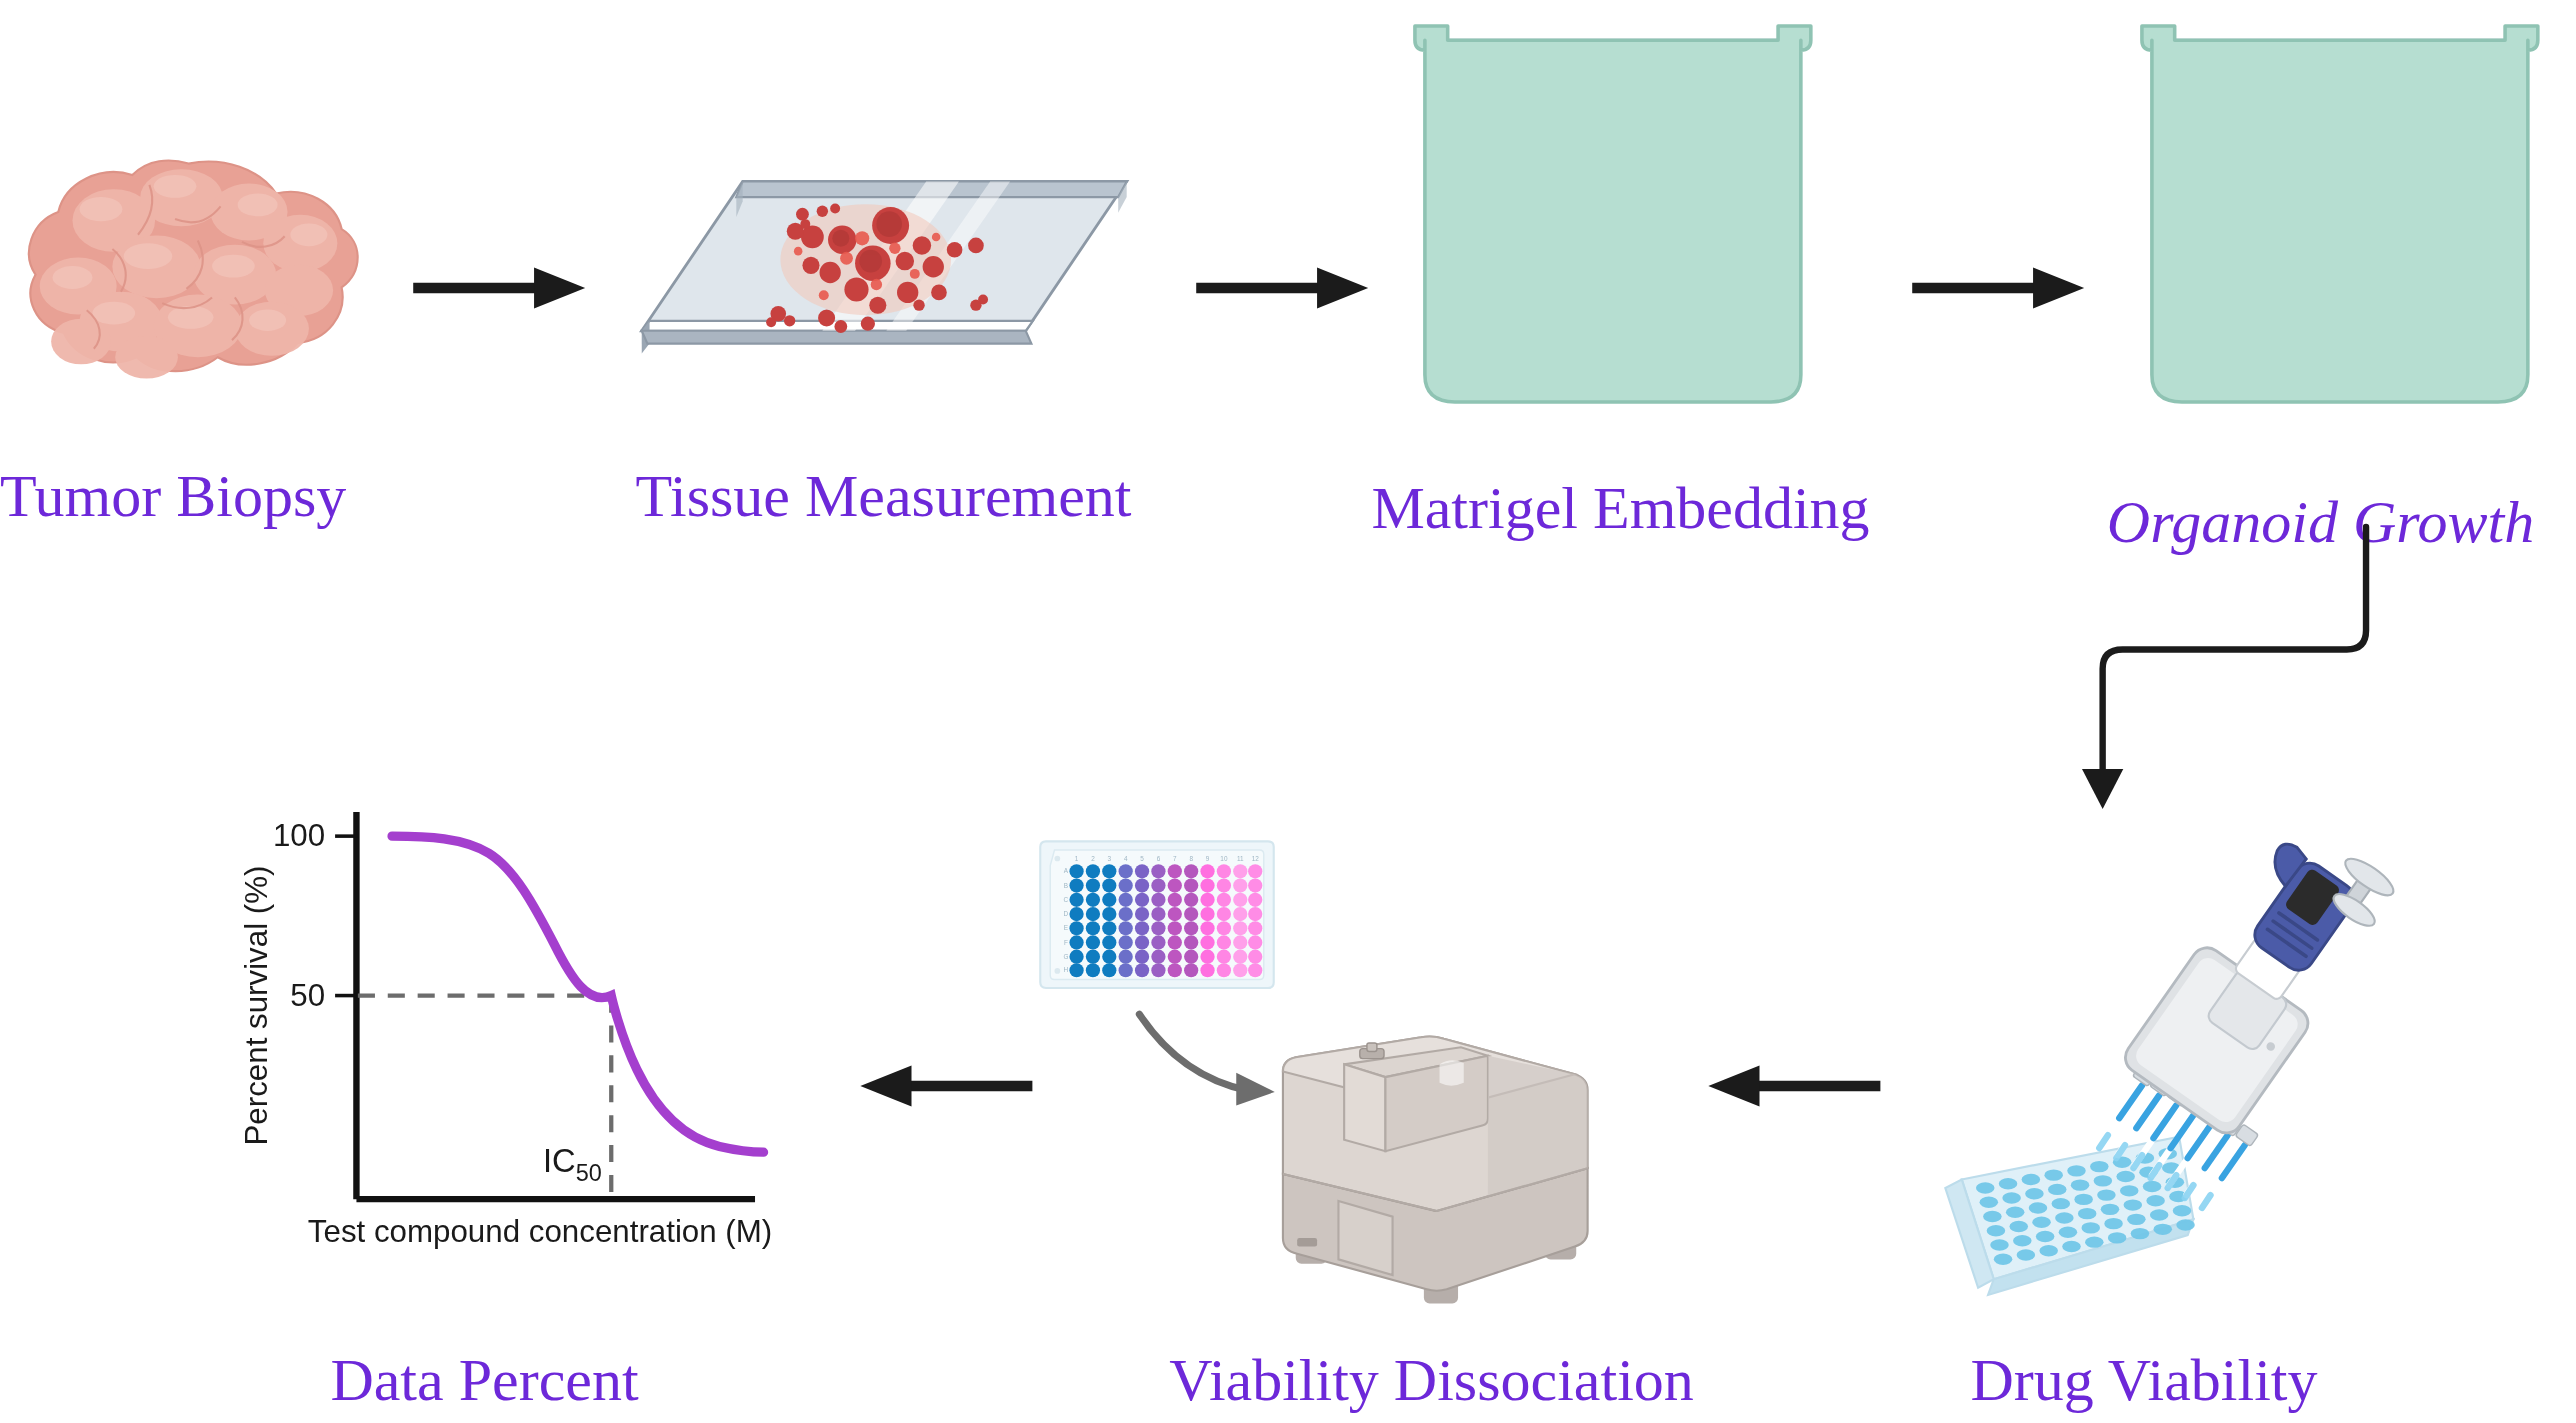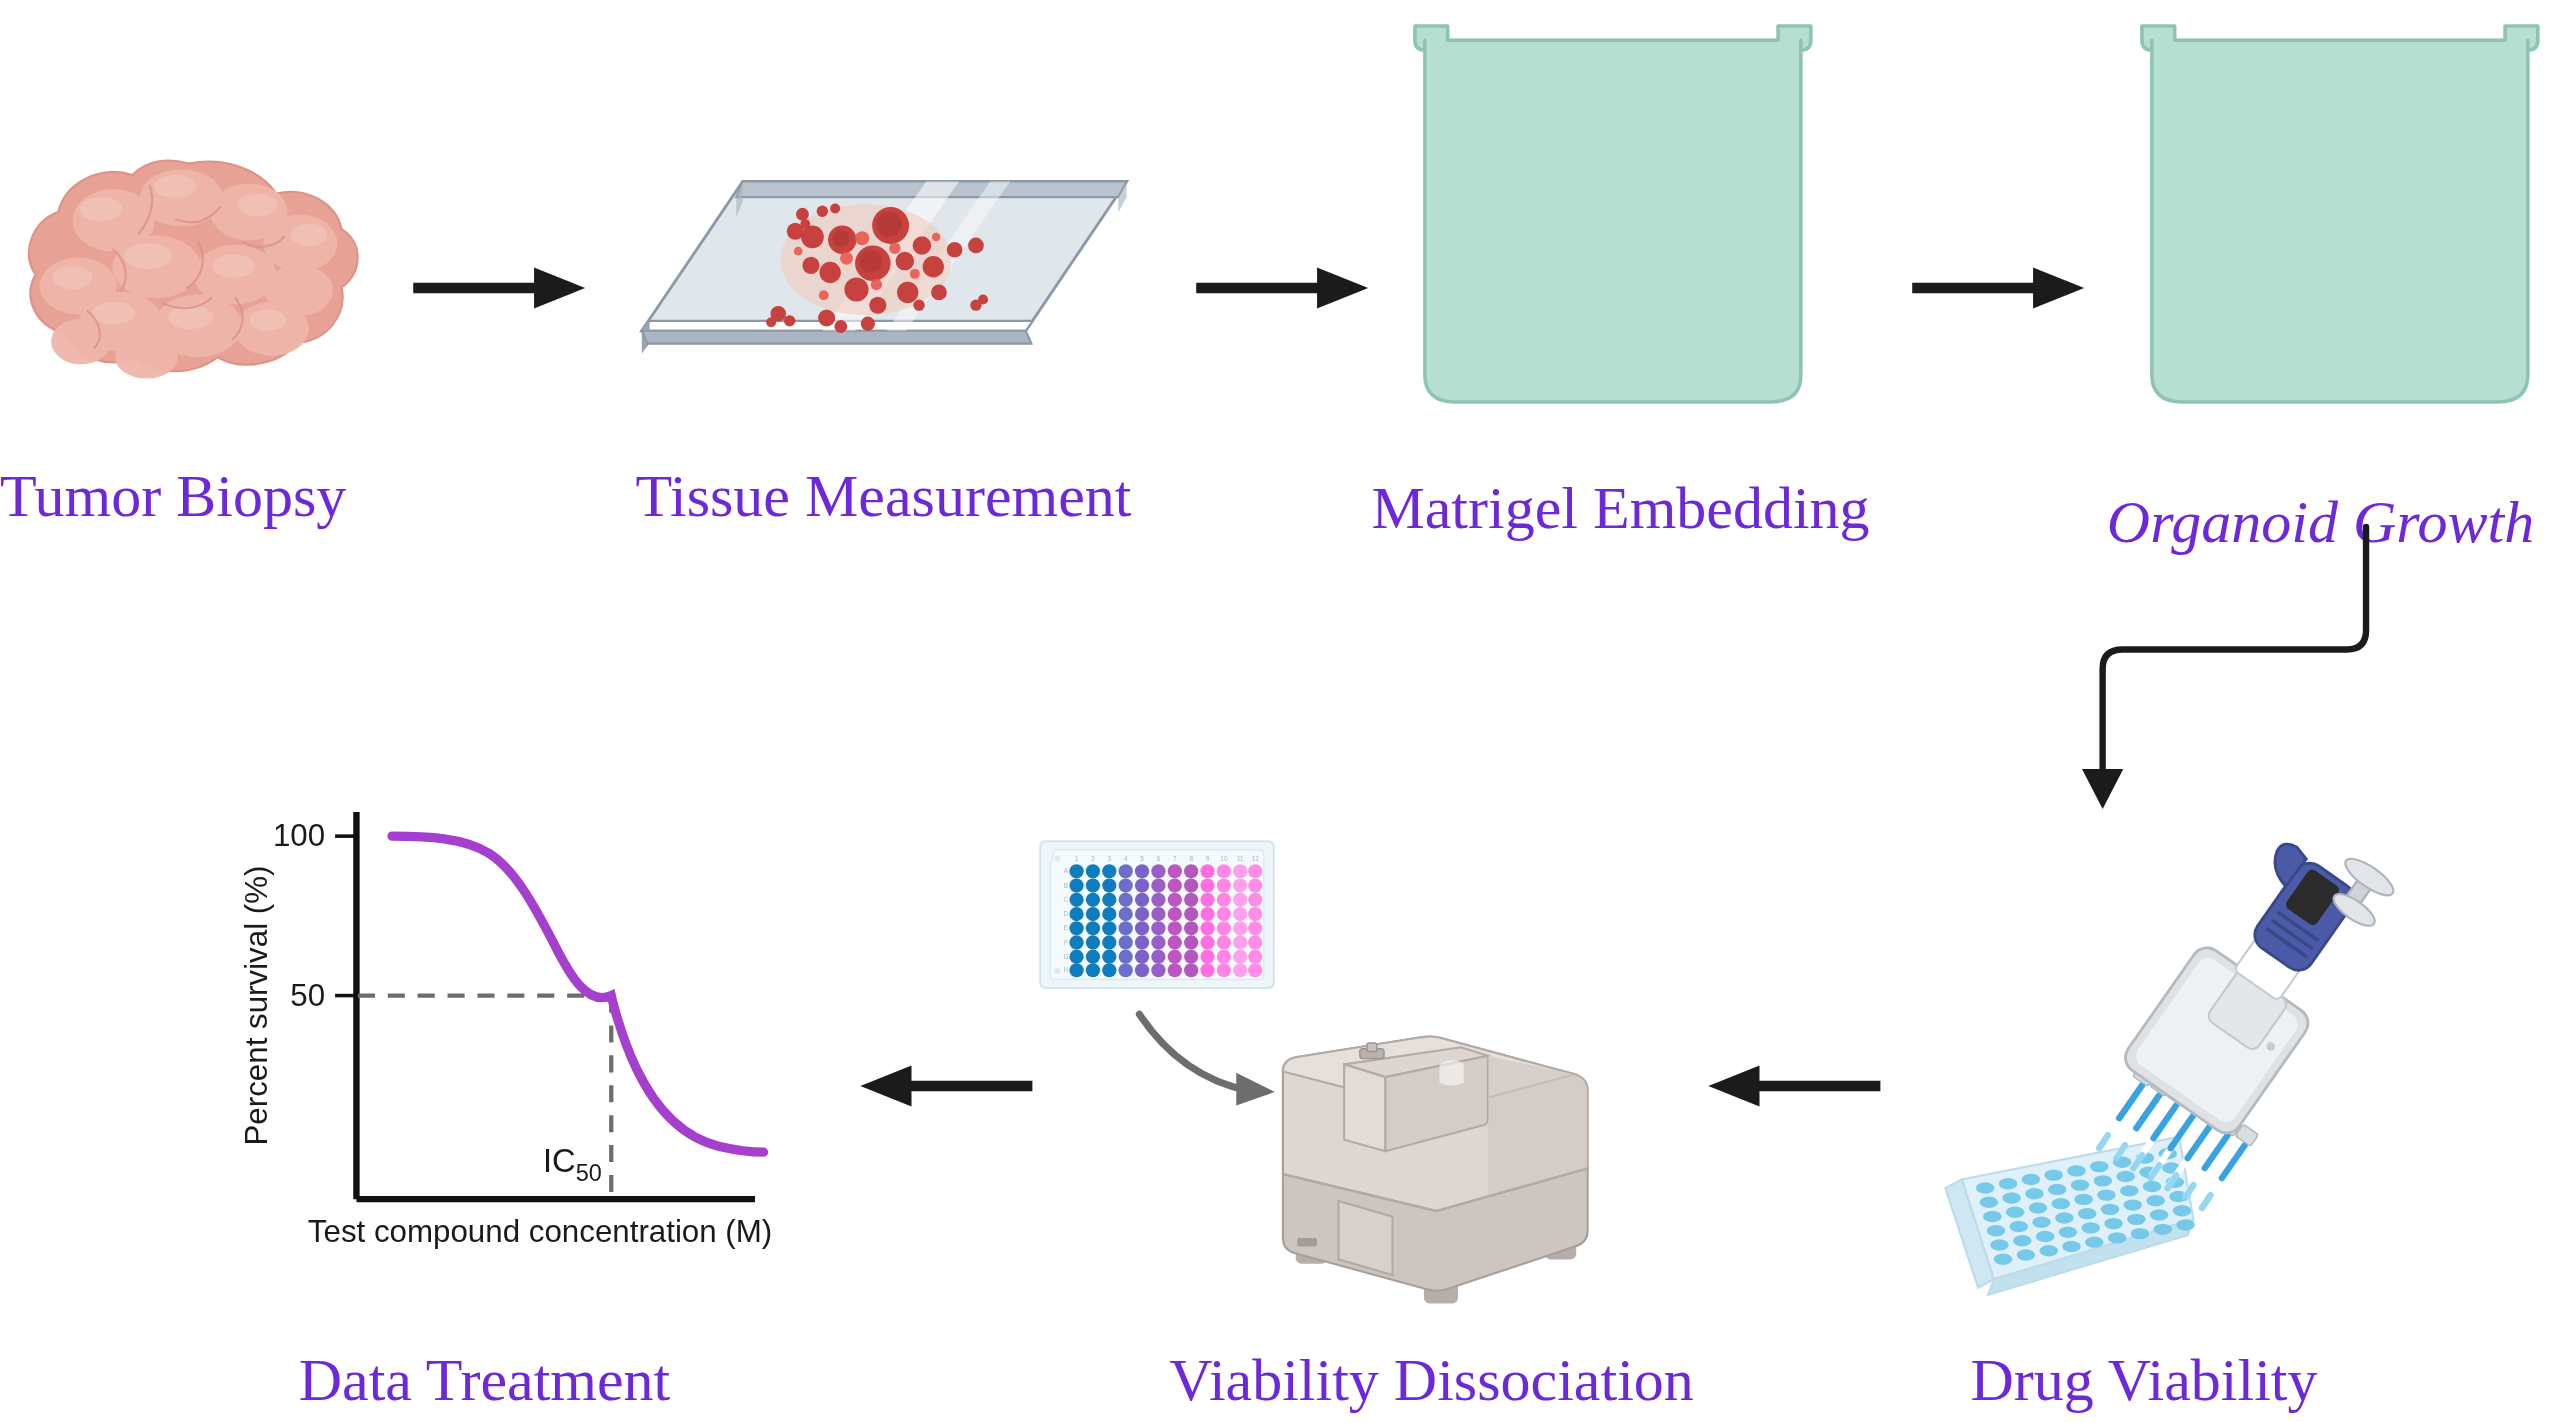--- a/index.html
+++ b/index.html
@@ -755,16 +755,16 @@
         <text x="452" y="534" font-size="46" fill="#1a1a1a" font-family="'Liberation Sans','DejaVu Sans',sans-serif">IC<tspan font-size="33" dy="12">50</tspan></text>
 
         <path d="M240,62 C290,62 340,64 376,86 C412,108 440,160 468,214
                  C492,262 516,300 548,286 C548,286 560,340 584,390
                  C612,448 650,486 700,498 C726,504 742,506 762,506" fill="none" stroke="#a43fce" stroke-width="13" stroke-linecap="round"></path>
 
         <text x="448" y="632" text-anchor="middle" font-size="44" fill="#1a1a1a" font-family="'Liberation Sans','DejaVu Sans',sans-serif">Test compound concentration (M)</text>
       </g>
     </svg>
   </div>
-  <div class="steplabel" style="left:235px;top:1350px;width:499px;">Data Treatment</div>
+  <div class="steplabel" style="left:235px;top:1350px;width:499px;">Data Percent</div>
 
 </div>
 
 
 </body></html>

